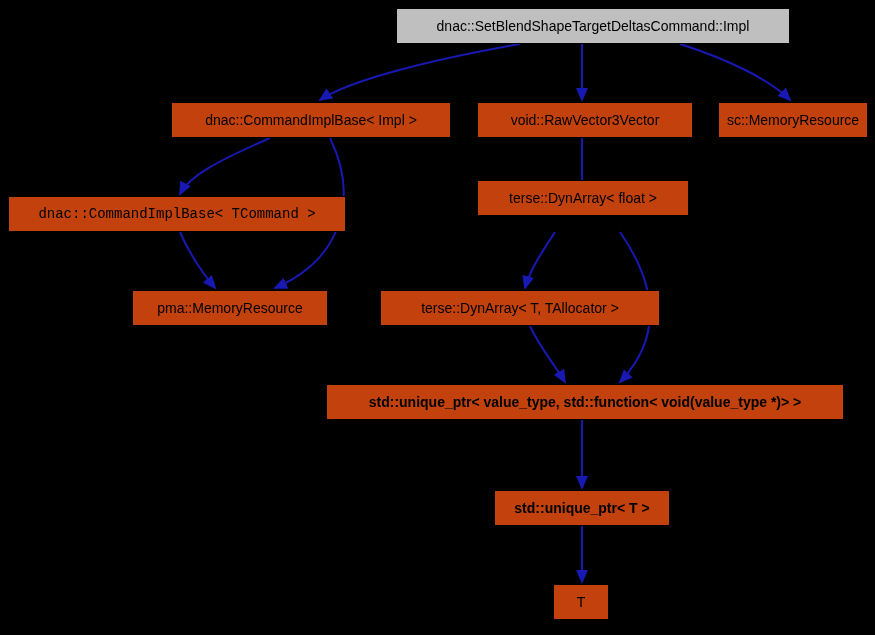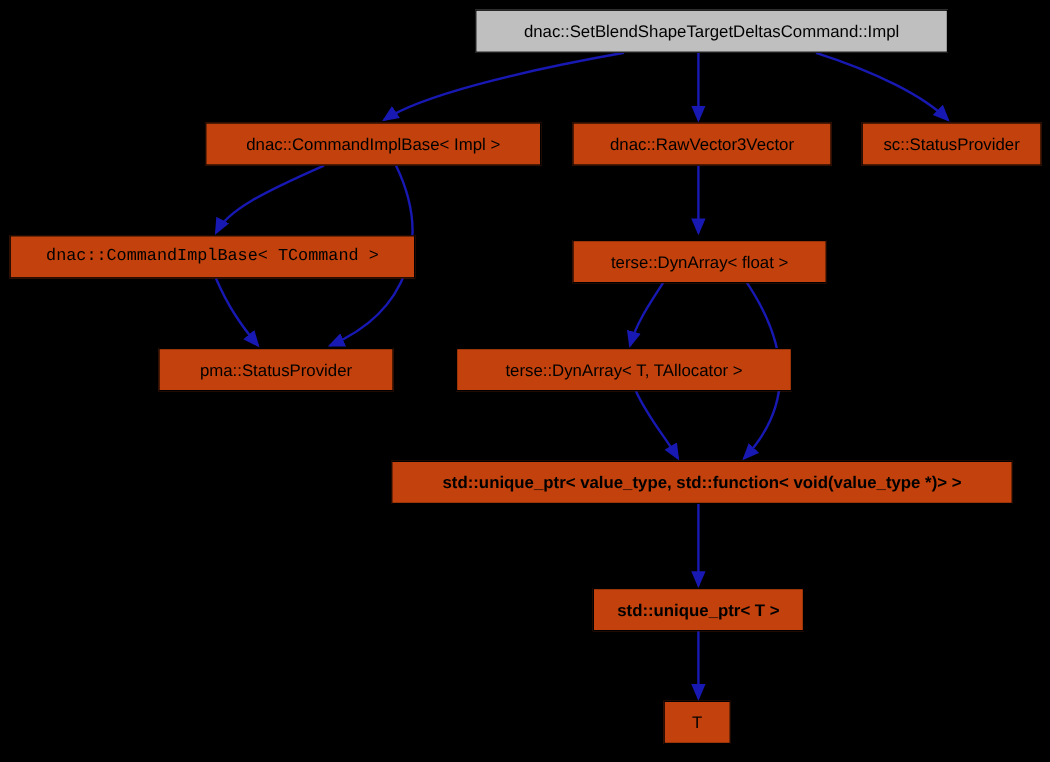--- a/index.html
+++ b/index.html
@@ -78,37 +78,37 @@
 
 <div class="node root" style="left:396px; top:8px; width:394px; height:36px;">
   <span>dnac::SetBlendShapeTargetDeltasCommand::Impl</span>
 </div>
 
 <div class="node" style="left:171px; top:102px; width:280px; height:36px;">
   <span>dnac::CommandImplBase&lt; Impl &gt;</span>
 </div>
 
 <div class="node" style="left:477px; top:102px; width:216px; height:36px;">
-  <span>dnac::RawVector3Vector</span>
+  <span>void::RawVector3Vector</span>
 </div>
 
 <div class="node" style="left:718px; top:102px; width:150px; height:36px;">
-  <span>sc::StatusProvider</span>
+  <span>sc::MemoryResource</span>
 </div>
 
 <div class="node" style="left:8px; top:196px; width:338px; height:36px;font-family:Liberation Mono, monospace;">
   <span>dnac::CommandImplBase&lt; TCommand &gt;</span>
 </div>
 
-<div class="node" style="left:477px; top:200px; width:212px; height:36px;">
+<div class="node" style="left:477px; top:180px; width:212px; height:36px;">
   <span>terse::DynArray&lt; float &gt;</span>
 </div>
 
 <div class="node" style="left:132px; top:290px; width:196px; height:36px;">
-  <span>pma::StatusProvider</span>
+  <span>pma::MemoryResource</span>
 </div>
 
 <div class="node" style="left:380px; top:290px; width:280px; height:36px;justify-content:center;">
   <span>terse::DynArray&lt; T, TAllocator &gt;</span>
 </div>
 
 <div class="node" style="left:326px; top:384px; width:518px; height:36px;font-weight:bold;">
   <span>std::unique_ptr&lt; value_type, std::function&lt; void(value_type *)&gt; &gt;</span>
 </div>
 

